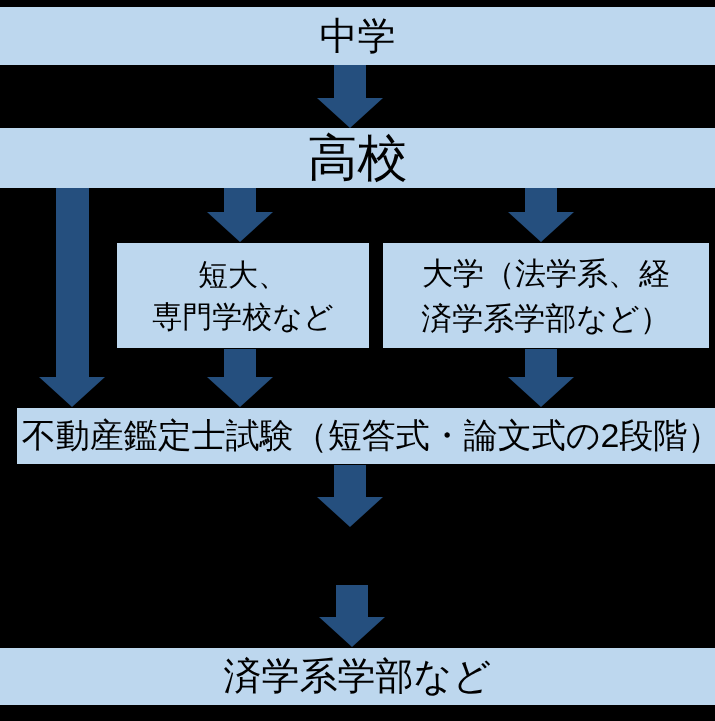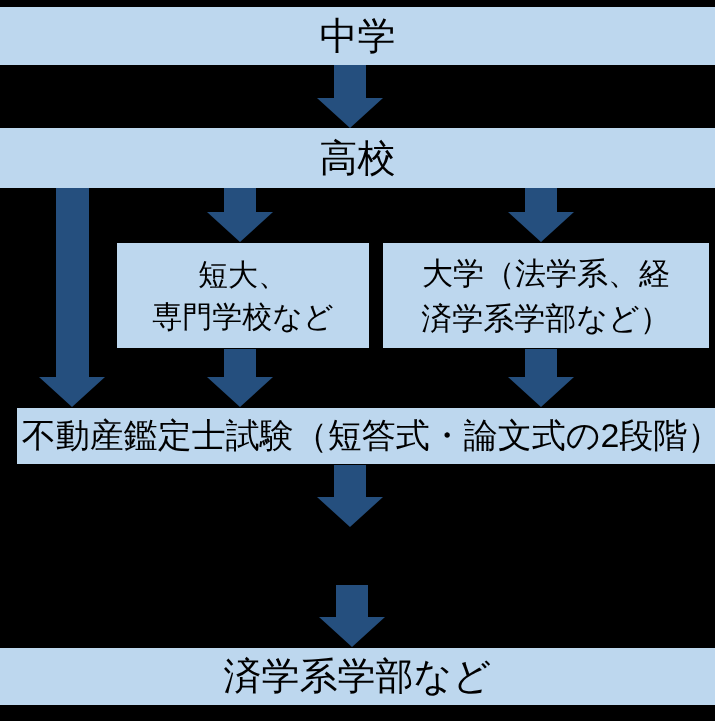--- a/index.html
+++ b/index.html
@@ -22,21 +22,21 @@
     position: absolute;
     background: var(--node-fill);
     color: var(--text);
     display: flex;
     align-items: center;
     justify-content: center;
     text-align: center;
     white-space: pre-line;
   }
   #node-junior-high   { left: 0;     top: 7px;   width: 715px; height: 58px;  font-size: 38px; }
-  #node-high-school   { left: 0;     top: 128px; width: 715px; height: 60px;  font-size: 38px; }
+  #node-high-school   { left: 0;     top: 128px; width: 715px; height: 60px;  font-size: 50px; }
   #node-junior-college{ left: 117px; top: 243px; width: 252px; height: 105px; font-size: 30px; line-height: 42px; }
   #node-university    { left: 383px; top: 243px; width: 326px; height: 105px; font-size: 31px; line-height: 45px; }
   #node-exam          { left: 17px;   top: 408px; width: 709px; height: 56px;  font-size: 34px; }
   #node-practical     { left: 0;     top: 527px; width: 715px; height: 58px;  font-size: 38px; }
   #node-appraiser     { left: 0;     top: 648px; width: 715px; height: 57px;  font-size: 38px; }
   .arrow { position: absolute; display: block; }
   .arrow polygon { fill: var(--arrow-fill); }
   #arrow-1    { left: 315px; top: 65px;  }
   #arrow-long { left: 38px;  top: 188px; }
   #arrow-2    { left: 205px; top: 188px; }

